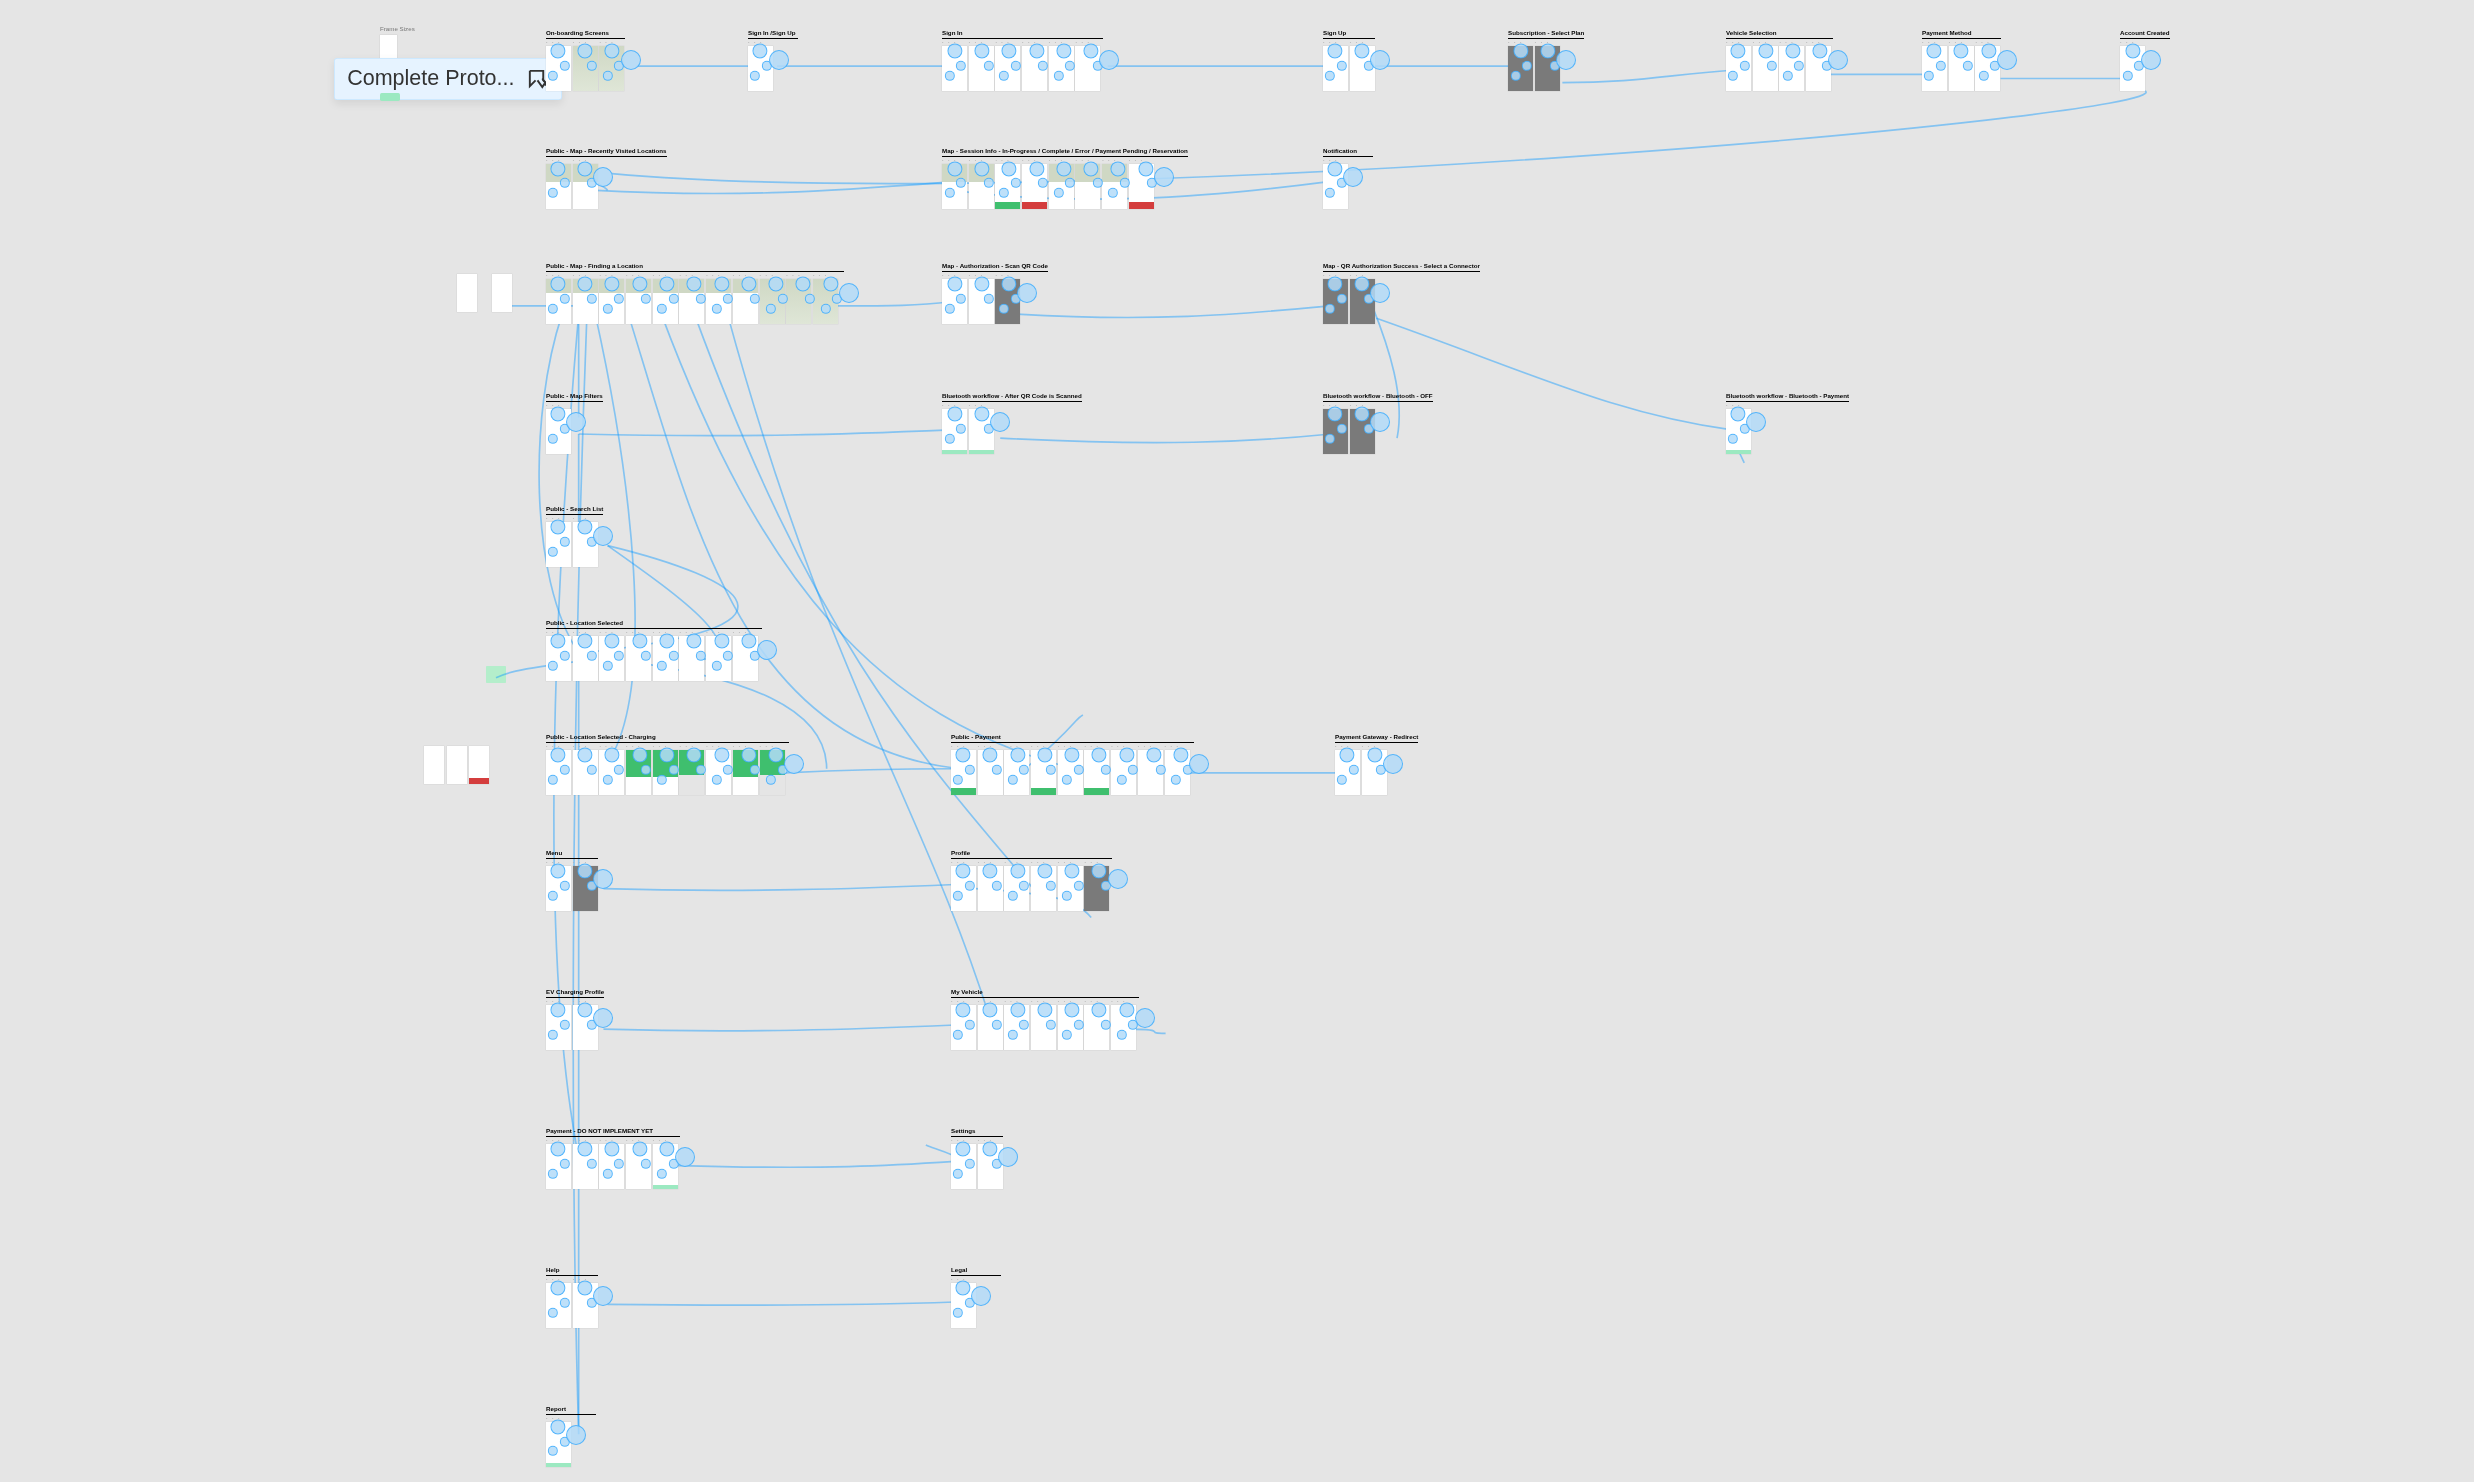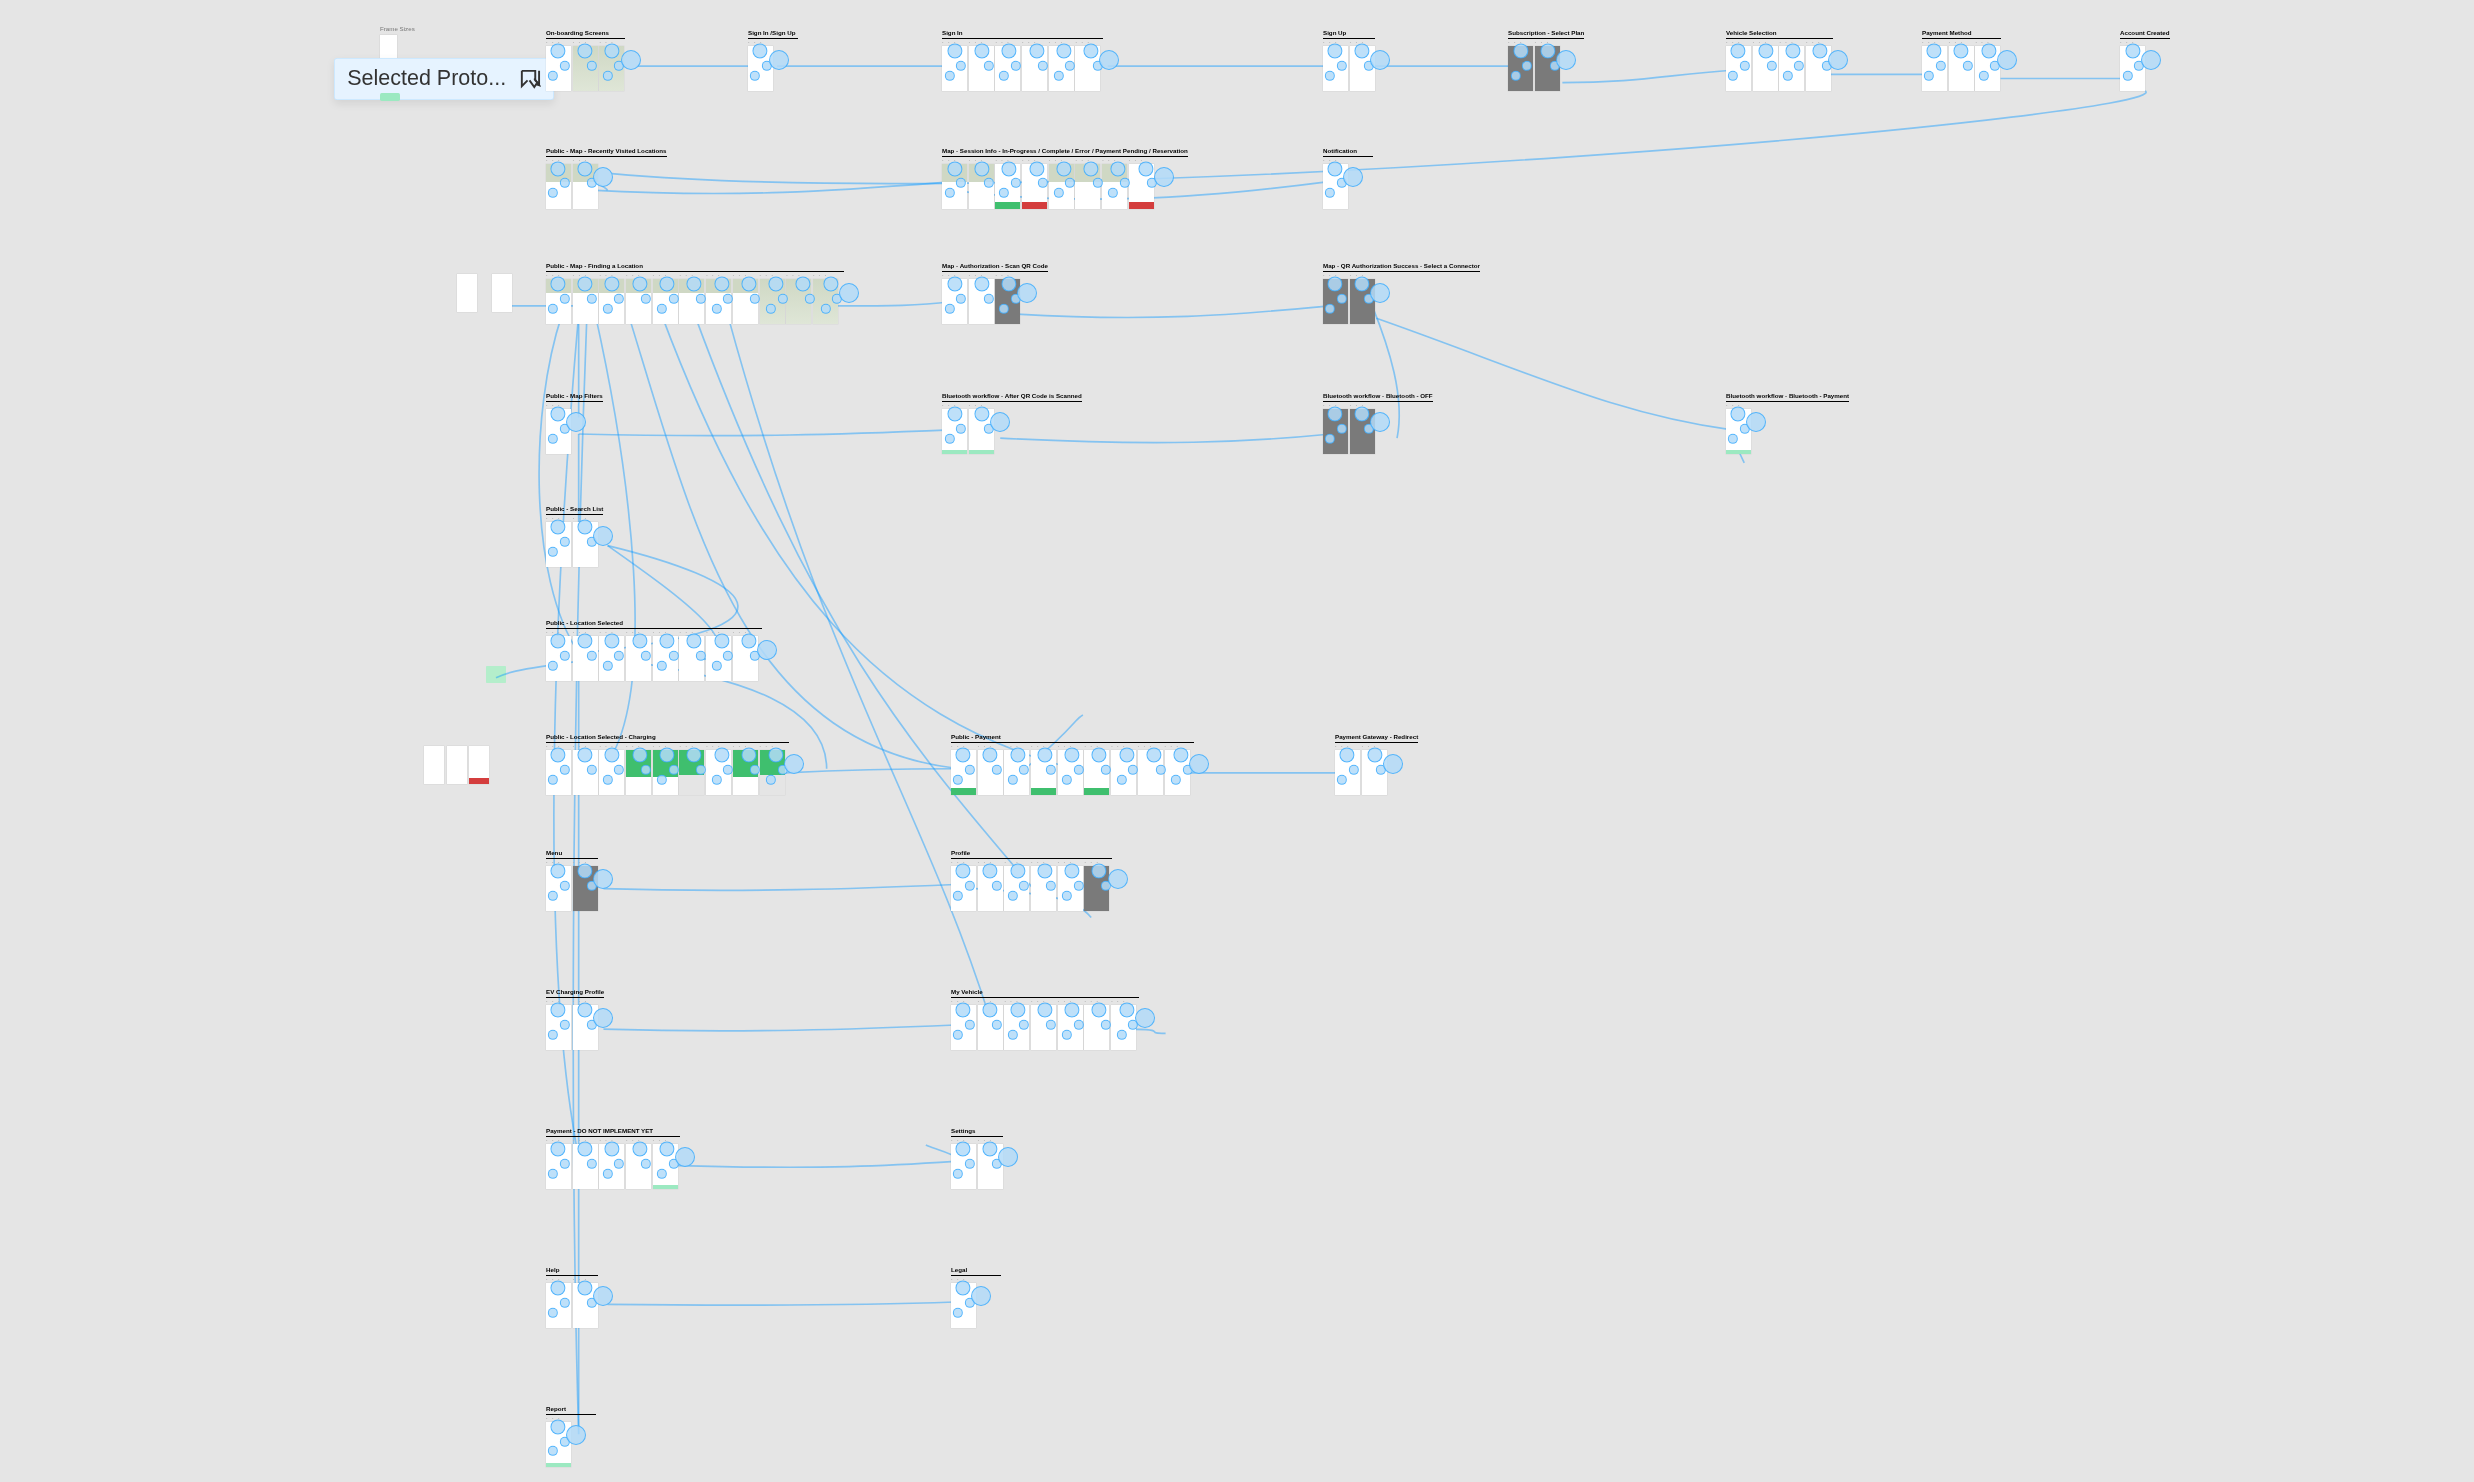--- a/index.html
+++ b/index.html
@@ -89,21 +89,21 @@
 <body>
 
 <div id="canvas" style="transform: scale(1);">
 
   <div class="fs-block" style="left:380px;top:25px;">
     <div class="fs-title">Frame Sizes</div>
     <div class="fs-frame"></div>
   </div>
 
   <div class="flow-pill" style="left:334px;top:58px;">
-    <span>Selected Proto...</span>
+    <span>Complete Proto...</span>
     <svg viewBox="0 0 24 24">
         <path d="M4 4h14v10l4 4V4M4 4v16l6-6"></path>
         <path d="M12 14l5 7 2-3 3 1-5-7"></path>
       </svg>
   </div>
   <div class="flow-chip" style="left:380px;top:93px;"></div>
 
   <div class="anno" id="green-anno" style="left: 486px; top: 666px;"></div>
 
   <svg class="wires" viewBox="0 0 2994 1794">

